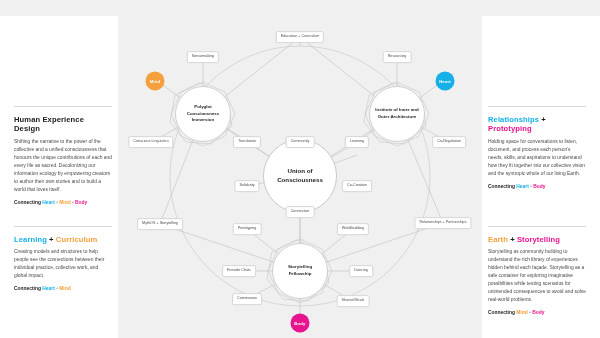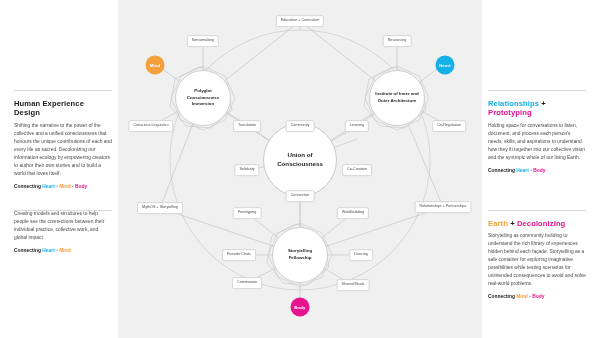--- a/index.html
+++ b/index.html
@@ -2,21 +2,21 @@
 <html><head>
 <meta charset="utf-8">
 <style>
   html,body{margin:0;padding:0;}
   body{
     width:600px;height:338px;overflow:hidden;position:relative;
     background:#f0f0f0;
     font-family:"Liberation Sans", sans-serif;
     -webkit-font-smoothing:antialiased;
   }
-  #stage{position:absolute;inset:0;width:600px;height:272px;}
+  #stage{position:absolute;inset:0;width:600px;height:272px;margin-top:16px;}
 
   
   .side-panel{
     position:absolute;top:0;height:338px;width:118px;background:#ffffff;z-index:1;
   }
   .side-panel.left{left:0;}
   .side-panel.right{right:0;}
 
   .panel-block{position:absolute;width:98px;z-index:3;}
   .panel-rule{
@@ -222,20 +222,25 @@
     <div class="panel-title" style="margin-top:9px;">Human Experience Design</div>
     <div class="panel-body">Shifting the narrative to the power of the collective and a unified consciousness that honours the unique contributions of each and every life as sacred. Decolonizing our information ecology by empowering creators to author their own stories and to build a world that loves itself.</div>
     <div class="panel-connect">
       <span>Connecting</span>
       <span class="c-heart">Heart</span><span class="dot"> • </span><span class="c-mind">Mind</span><span class="dot"> • </span><span class="c-body">Body</span>
     </div>
   </div>
 
   <div class="panel-block" style="left:14px;top:210px;">
     <div class="panel-rule"></div>
+    <div class="panel-title" style="margin-top:9px;">
+      <span class="c-heart">Learning</span>
+      <span class="sep">+</span>
+      <span class="c-mind">Curriculum</span>
+    </div>
     <div class="panel-body">Creating models and structures to help people see the connections between their individual practice, collective work, and global impact.</div>
     <div class="panel-connect">
       <span>Connecting</span>
       <span class="c-heart">Heart</span><span class="dot"> • </span><span class="c-mind">Mind</span>
     </div>
   </div>
 
   <div class="panel-block" style="left:488px;top:90px;">
     <div class="panel-rule"></div>
     <div class="panel-title" style="margin-top:9px;">
@@ -248,21 +253,21 @@
       <span>Connecting</span>
       <span class="c-heart">Heart</span><span class="dot"> • </span><span class="c-body">Body</span>
     </div>
   </div>
 
   <div class="panel-block" style="left:488px;top:210px;">
     <div class="panel-rule"></div>
     <div class="panel-title" style="margin-top:9px;">
       <span class="c-mind">Earth</span>
       <span class="sep">+</span>
-      <span class="c-body">Decolonizing</span>
+      <span class="c-body">Storytelling</span>
     </div>
     <div class="panel-body">Storytelling as community building to understand the rich library of experiences hidden behind each façade. Storytelling as a safe container for exploring imaginative possibilities while testing scenarios for unintended consequences to avoid and solve real-world problems.</div>
     <div class="panel-connect">
       <span>Connecting</span>
       <span class="c-mind">Mind</span><span class="dot"> • </span><span class="c-body">Body</span>
     </div>
   </div>
 
 </div>
 

